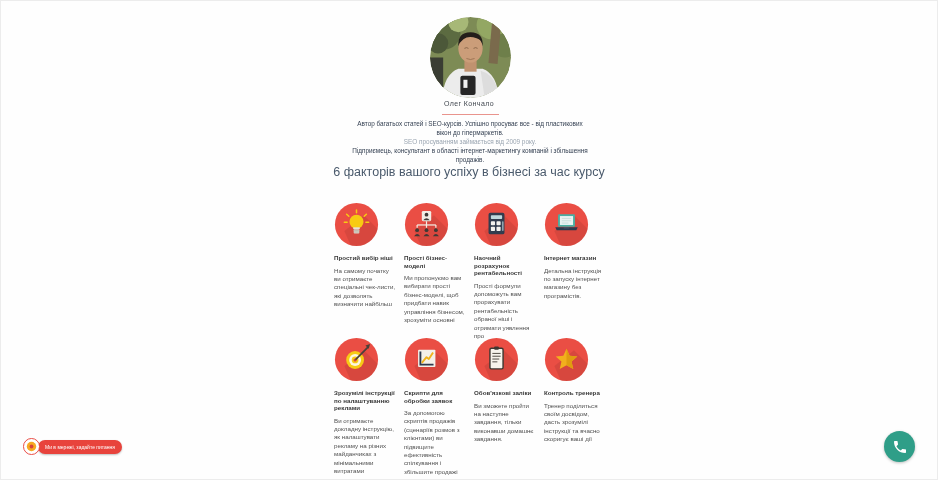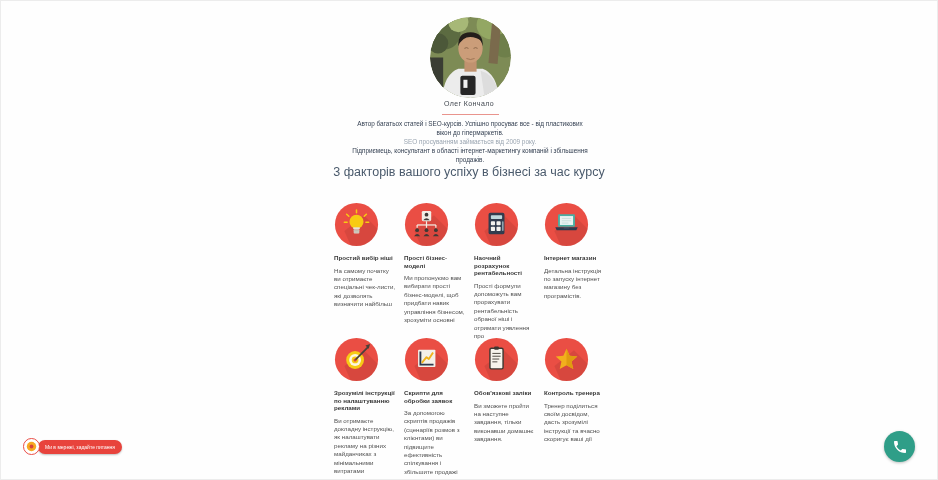--- a/index.html
+++ b/index.html
@@ -70,21 +70,21 @@
   </div>
 
   <div class="name">Олег Кончало</div>
   <div class="divider"></div>
   <div class="bio">
     <span>Автор багатьох статей і SEO-курсів. Успішно просуває все - від пластикових вікон до гіпермаркетів.</span><br>
     <span class="muted">SEO просуванням займається від 2009 року.</span><br>
     <span>Підприємець, консультант в області інтернет-маркетингу компаній і збільшення продажів.</span>
   </div>
 
-  <h2 class="heading">3 факторів вашого успіху в бізнесі за час курсу</h2>
+  <h2 class="heading">6 факторів вашого успіху в бізнесі за час курсу</h2>
 
   <div class="grid">
 
     <div class="cell">
       <div class="icon-wrap">
         <svg viewBox="0 0 48 48" width="45" height="45">
           <defs>
               <clipPath id="c1">
                 <circle cx="24" cy="24" r="23"></circle>
               </clipPath>

